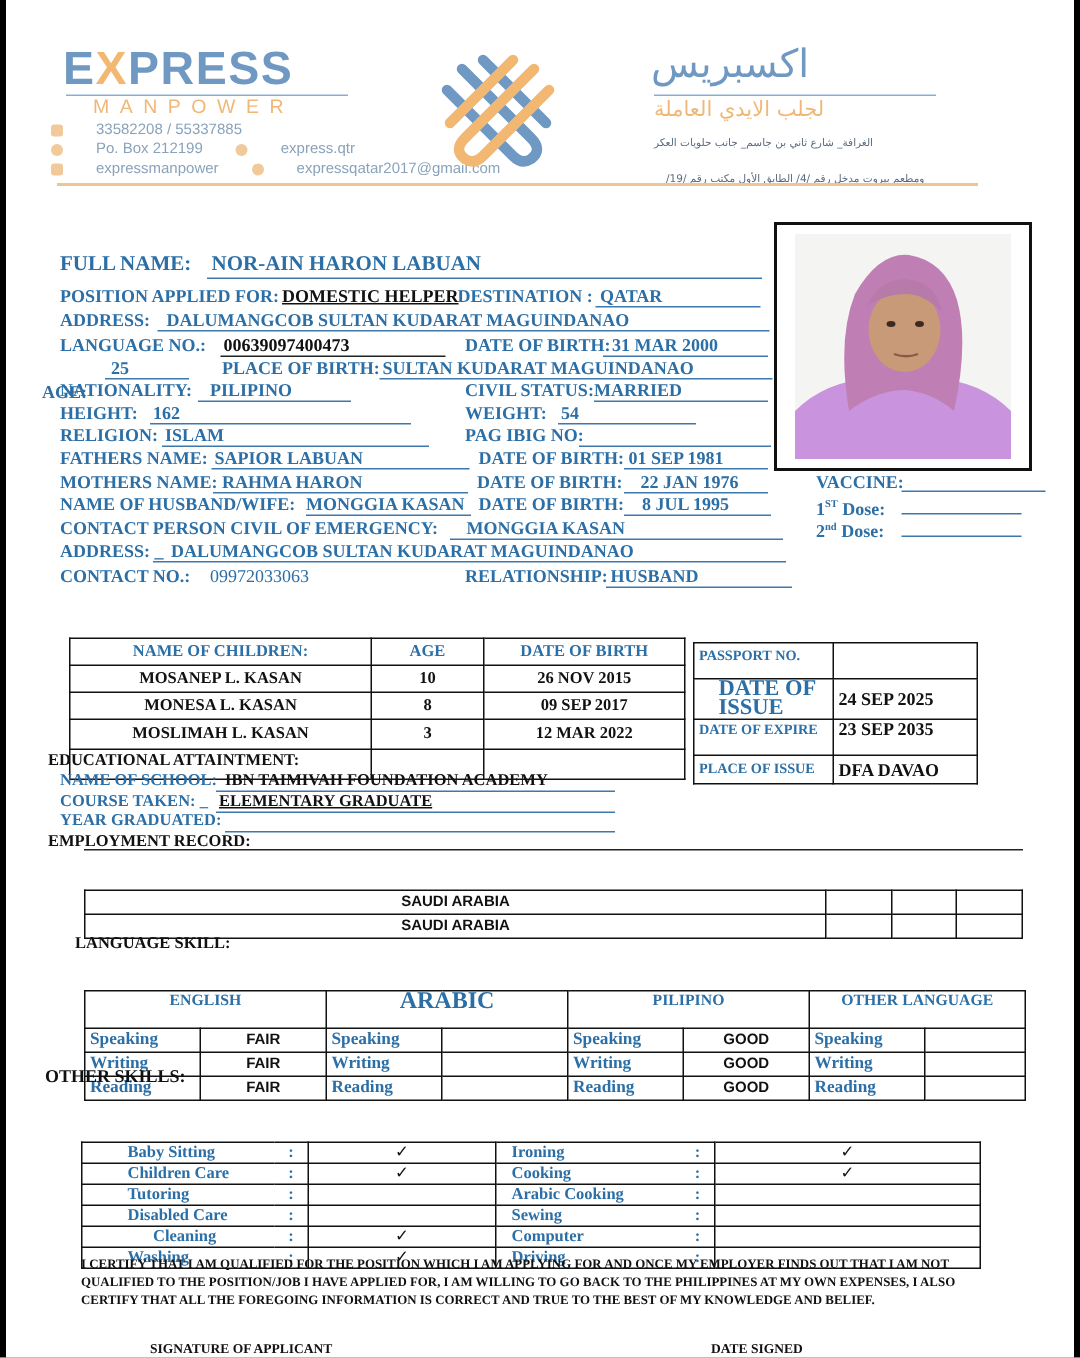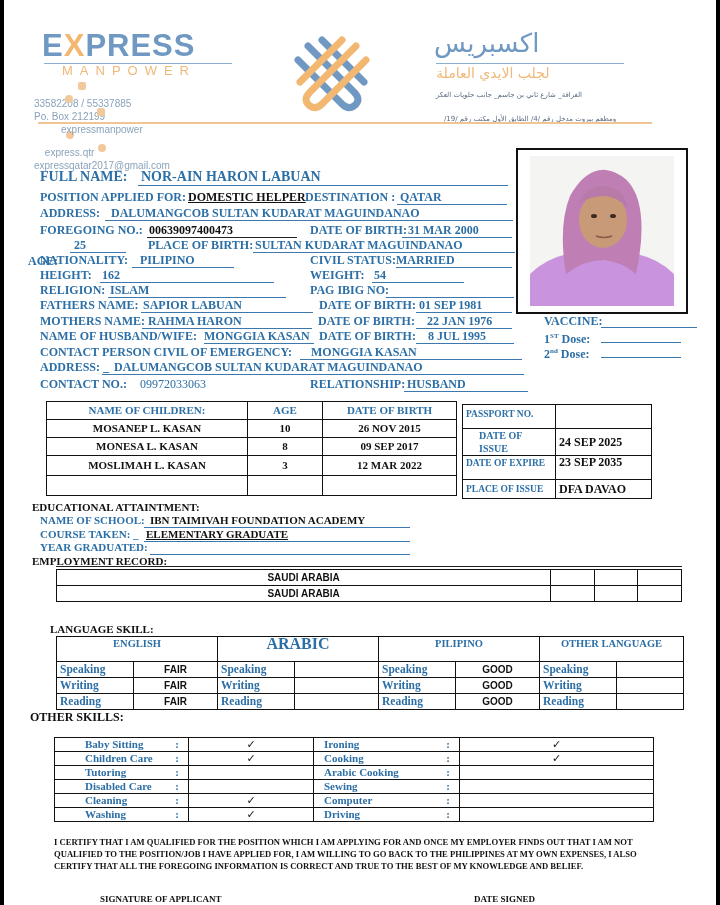--- a/index.html
+++ b/index.html
@@ -7,40 +7,40 @@
   .page { position: absolute; left: 4px; top: 0; width: 712px; height: 905px; background: #fff; overflow: hidden; }
   .abs { position: absolute; white-space: nowrap; }
   .blue { color: #2c6fa6; }
   .dark { color: #111; }
 
   
   .logo-express { left: 38px; top: 30px; font-family: "Liberation Sans", sans-serif; font-weight: bold; font-size: 31px; letter-spacing: 1px; color: #6f98c2; line-height: 1; }
   .logo-express .x { color: #f2b872; }
   .logo-rule { left: 40px; top: 63px; width: 188px; height: 1px; background: #8aaed0; }
   .logo-manpower { left: 58px; top: 64px; font-family: "Liberation Sans", sans-serif; font-size: 13px; letter-spacing: 7px; color: #f0b877; line-height: 1; }
-  .contact-line { left: 30px; font-family: "Liberation Sans", sans-serif; font-size: 10px; color: #8aa3bb; line-height: 1; display: flex; align-items: center; gap: 9px; flex-direction: column; }
+  .contact-line { left: 30px; font-family: "Liberation Sans", sans-serif; font-size: 10px; color: #8aa3bb; line-height: 1; display: flex; align-items: center; gap: 20px; }
   .cicon { display: inline-block; width: 8px; height: 8px; border-radius: 2px; background: #f2c99b; margin-right: 2px; }
   .cicon.round { border-radius: 50%; }
   .header-rule { left: 34px; top: 122px; width: 614px; height: 2px; background: #f0c593; }
 
   .ar-title { left: 430px; top: 30px; font-family: "DejaVu Sans", sans-serif; font-size: 26px; color: #6f98c2; line-height: 1; direction: rtl; }
   .ar-rule { left: 432px; top: 63px; width: 188px; height: 1px; background: #8aaed0; }
   .ar-sub { left: 432px; top: 66px; font-family: "DejaVu Sans", sans-serif; font-size: 14px; color: #f0b877; line-height: 1; direction: rtl; }
   .ar-addr { font-family: "DejaVu Sans", sans-serif; font-size: 7px; color: #5a6a80; line-height: 1; direction: rtl; }
 
   
   .lbl { font-weight: bold; color: #2c6fa6; font-size: 12px; line-height: 14px; }
   .val { font-weight: bold; font-size: 12px; line-height: 14px; }
   .uline { position: absolute; height: 1px; background: #3c78ad; }
   .fullname-lbl { font-size: 14px; }
 
   .photo-frame { left: 512px; top: 148px; width: 168px; height: 162px; border: 2px solid #111; background: #fff; }
   .photo { position: absolute; left: 12px; top: 6px; width: 144px; height: 150px; background: #f3f3f1; overflow: hidden; }
 
-  table { border-collapse: collapse; position: absolute; }
+  table { border-collapse: collapse; position: absolute; margin-top: 24px; }
   td, th { border: 1px solid #111; padding: 0 3px; font-size: 11px; line-height: 13px; }
   .thb { color: #2c6fa6; font-weight: bold; text-align: center; }
   .tdc { text-align: center; font-weight: bold; color: #111; }
 
   .section-title { font-weight: bold; color: #111; font-size: 11px; line-height: 13px; }
   .small-lbl { font-weight: bold; color: #2c6fa6; font-size: 11px; line-height: 13px; }
 
   .cert { left: 50px; top: 836px; font-family: "Liberation Serif", serif; font-weight: bold; font-size: 8.6px; line-height: 12px; color: #111; white-space: normal; width: 600px; }
 </style>
 </head>
@@ -108,21 +108,21 @@
   <div class="abs lbl" style="left:36px; top:190px;">POSITION APPLIED FOR:</div>
   <div class="abs val dark" style="left:184px; top:190px; text-decoration:underline;">DOMESTIC HELPER</div>
   <div class="abs lbl" style="left:301px; top:190px;">DESTINATION :</div>
   <div class="abs lbl" style="left:396px; top:190px;">QATAR</div>
   <div class="uline" style="left:393px; top:204px; width:110px;"></div>
 
   <div class="abs lbl" style="left:36px; top:206px;">ADDRESS:</div>
   <div class="abs lbl" style="left:107px; top:206px;">DALUMANGCOB SULTAN KUDARAT MAGUINDANAO</div>
   <div class="uline" style="left:101px; top:220px; width:408px;"></div>
 
-  <div class="abs lbl" style="left:36px; top:223px;">FOREGOING NO.:</div>
+  <div class="abs lbl" style="left:36px; top:223px;">LANGUAGE NO.:</div>
   <div class="abs val dark" style="left:145px; top:223px;">00639097400473</div>
   <div class="uline" style="left:143px; top:237px; width:150px; background:#222;"></div>
   <div class="abs lbl" style="left:306px; top:223px;">DATE OF BIRTH:</div>
   <div class="abs lbl" style="left:404px; top:223px;">31 MAR 2000</div>
   <div class="uline" style="left:398px; top:237px; width:110px;"></div>
 
   <div class="abs lbl" style="left:24px; top:238px;margin-top:16px;">AGE:</div>
   <div class="abs lbl" style="left:70px; top:238px;">25</div>
   <div class="uline" style="left:66px; top:252px; width:56px;"></div>
   <div class="abs lbl" style="left:144px; top:238px;">PLACE OF BIRTH:</div>
@@ -221,21 +221,21 @@
   </tbody>
     </table>
 
   <table style="left:458px; top:404px; width:190px;">
     <tbody>
         <tr style="height:24px;">
       <td class="small-lbl" style="width:86px; font-size:9.5px; vertical-align:top; padding-top:3px;">PASSPORT NO.</td>
       <td class="tdc" style="text-align:left; font-size:12px;"></td>
     </tr>
     <tr style="height:17px;">
-      <td class="small-lbl" style="font-size:10px;padding-left:16px;">DATE OF ISSUE</td>
+      <td class="small-lbl" style="font-size:15px;padding-left:16px;">DATE OF ISSUE</td>
       <td class="tdc" style="text-align:left; font-size:12px;">24 SEP 2025</td>
     </tr>
     <tr style="height:24px;">
       <td class="small-lbl" style="font-size:9.5px; vertical-align:top; padding-top:1px;">DATE OF EXPIRE</td>
       <td class="tdc" style="text-align:left; font-size:12px; vertical-align:top;">23 SEP 2035</td>
     </tr>
     <tr style="height:19px;">
       <td class="small-lbl" style="font-size:9.5px;">PLACE OF ISSUE</td>
       <td class="tdc" style="text-align:left; font-size:12px;">DFA DAVAO</td>
     </tr>
@@ -342,21 +342,21 @@
         </tr>
         <tr style="height: 14px;">
           <td class="small-lbl" style="width:78px;border-right:none;font-size:11px;padding-left:30px;line-height:13px;">Disabled Care</td>
           <td class="small-lbl" style="width:16px;border-left:none;text-align:center;line-height:13px;">:</td>
           <td class="tdc" style="width:118px;font-weight:normal;font-size:11px;line-height:13px;"></td>
           <td class="small-lbl" style="width:110px;border-right:none;font-size:11px;padding-left:10px;line-height:13px;">Sewing</td>
           <td class="small-lbl" style="width:16px;border-left:none;text-align:center;line-height:13px;">:</td>
           <td class="tdc" style="font-weight:normal;font-size:11px;line-height:13px;"></td>
         </tr>
         <tr style="height: 14px;">
-          <td class="small-lbl" style="width:78px;border-right:none;font-size:11px;padding-left:30px;line-height:13px;">Cleaning</td>
+          <td class="small-lbl" style="width:78px;border-right:none;font-size:11px;padding-left:47px;line-height:13px;">Cleaning</td>
           <td class="small-lbl" style="width:16px;border-left:none;text-align:center;line-height:13px;">:</td>
           <td class="tdc" style="width:118px;font-weight:normal;font-size:11px;line-height:13px;">✓</td>
           <td class="small-lbl" style="width:110px;border-right:none;font-size:11px;padding-left:10px;line-height:13px;">Computer</td>
           <td class="small-lbl" style="width:16px;border-left:none;text-align:center;line-height:13px;">:</td>
           <td class="tdc" style="font-weight:normal;font-size:11px;line-height:13px;"></td>
         </tr>
         <tr style="height: 14px;">
           <td class="small-lbl" style="width:78px;border-right:none;font-size:11px;padding-left:30px;line-height:13px;">Washing</td>
           <td class="small-lbl" style="width:16px;border-left:none;text-align:center;line-height:13px;">:</td>
           <td class="tdc" style="width:118px;font-weight:normal;font-size:11px;line-height:13px;">✓</td>

